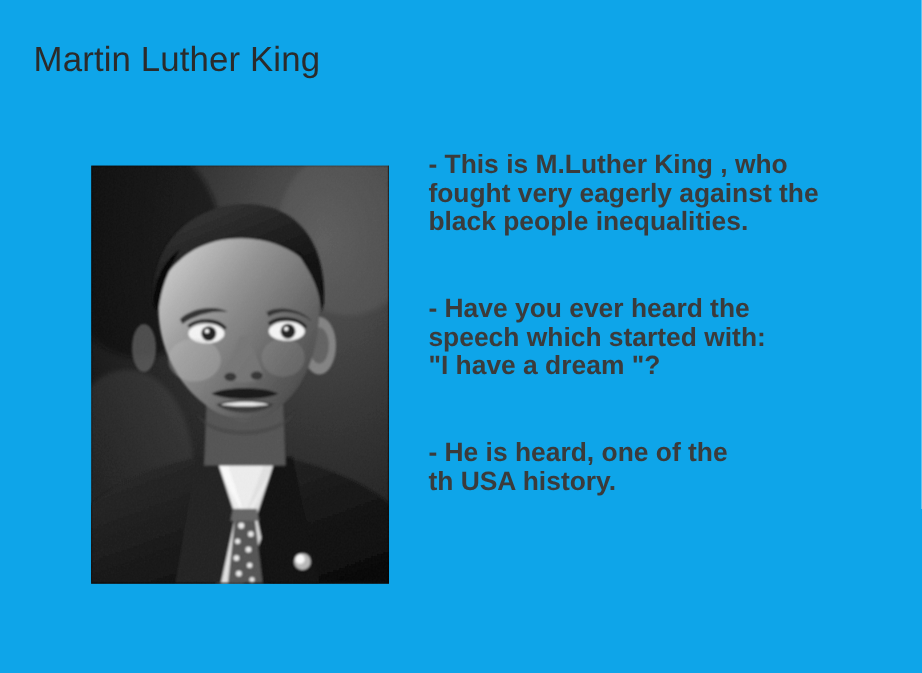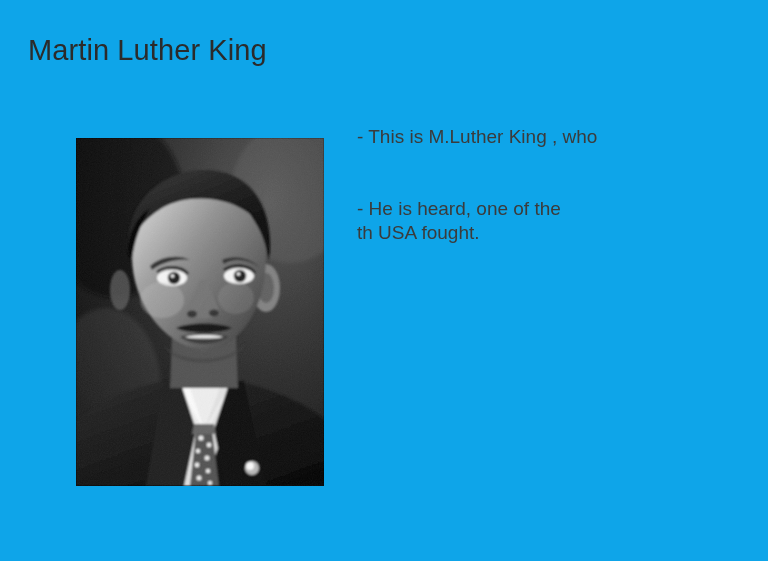--- a/index.html
+++ b/index.html
@@ -50,25 +50,25 @@
   }
 
   
   #body-text {
     position: absolute;
     left: 357px;
     top: 125px;
     width: 320px;
   }
   .para {
-    font-size: 19px;
+    font-size: 22px;
     line-height: 24px;
     color: #3b3b3b;
     margin: 0 0 48px 0;
-    font-weight: 400;
+    font-weight: 700;
   }
   .para:last-child { margin-bottom: 0; }
   .para .ln { display: block; white-space: pre; }
 </style>
 </head>
 <body>
 
 <div id="slide">
 
   <div id="slide-title">Martin Luther King</div>
@@ -197,22 +197,29 @@
       <rect x="0" y="0" width="248" height="348" filter="url(#grain)" opacity="0.55"></rect>
 
       <rect x="0" y="0" width="248" height="348" fill="none" stroke="#000" stroke-width="2" opacity="0.18"></rect>
     </svg>
   </figure>
 
   <div id="body-text">
 
     <p class="para">
       <span class="ln">- This is M.Luther King , who</span>
+      <span class="ln">fought very eagerly against the</span>
+      <span class="ln">black people inequalities.</span>
     </p>
 
+    <p class="para">
+      <span class="ln">- Have you ever heard the</span>
+      <span class="ln">speech which started with:</span>
+      <span class="ln">"I have a dream "?</span>
+    </p>
 
     <p class="para">
       <span class="ln">- He is heard, one of the</span>
-      <span class="ln">th USA fought.</span>
+      <span class="ln">th USA history.</span>
     </p>
 
   </div>
 </div>
 
 </body></html>

